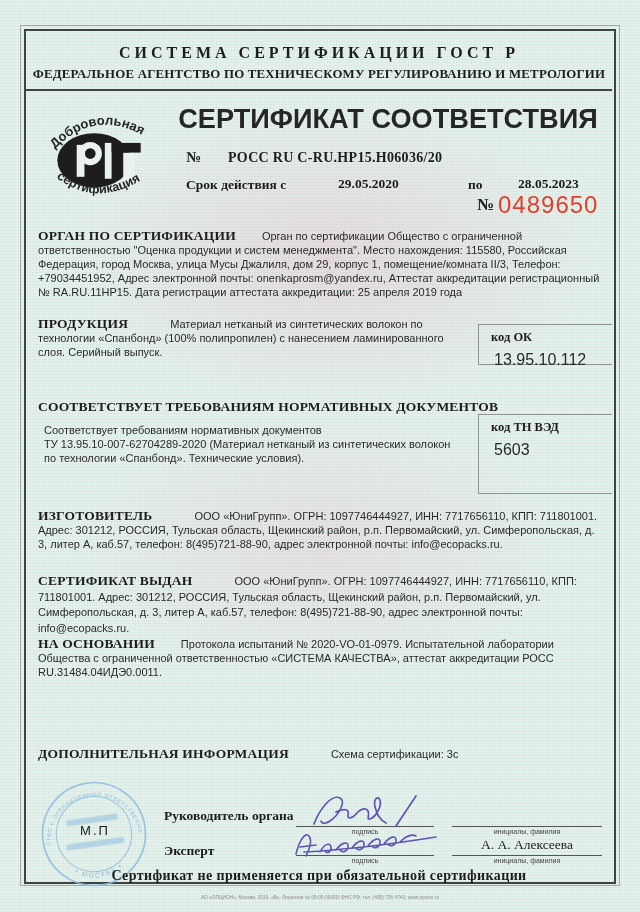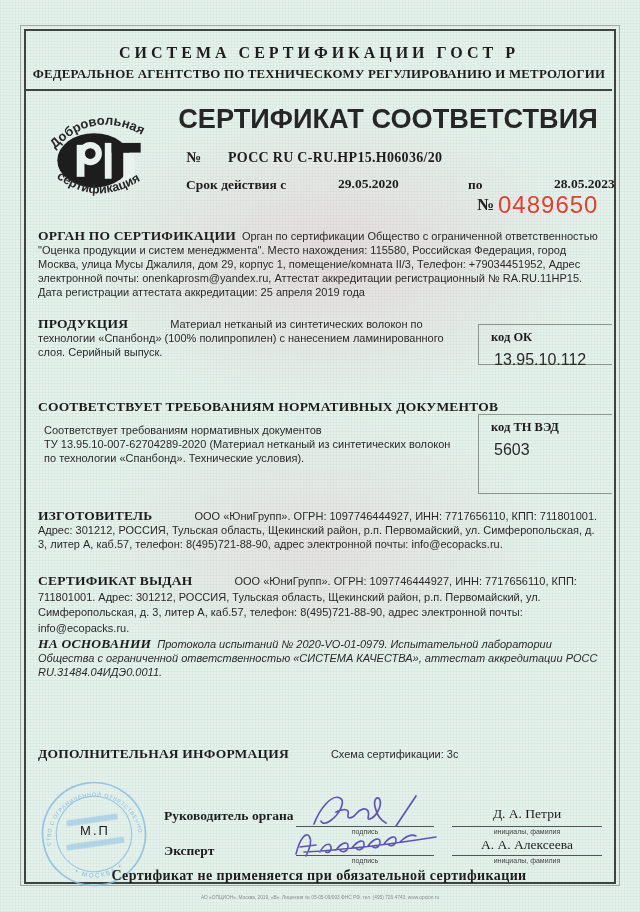--- a/index.html
+++ b/index.html
@@ -21,21 +21,21 @@
   .serifb{font-family:"Liberation Serif",serif;font-weight:bold;color:#1d1d1d;}
   .hdr1{left:26px;top:44px;width:586px;text-align:center;font-size:16px;letter-spacing:4px;}
   .hdr2{left:26px;top:66px;width:586px;text-align:center;font-size:13px;letter-spacing:0.2px;transform:scaleX(0.99);}
   .title{left:168px;top:103px;width:440px;text-align:center;font-size:28px;font-weight:bold;color:#262626;letter-spacing:0px;transform:scaleX(0.97);font-family:"Liberation Sans",sans-serif;}
   .certno-label{left:186px;top:149px;font-size:15px;}
   .certno-value{left:228px;top:150px;font-size:14px;letter-spacing:0.3px;}
   .term{font-size:13.5px;}
   .blankno-sym{left:477px;top:195px;font-size:17px;font-family:"Liberation Serif",serif;font-weight:bold;color:#222;}
   .blankno-val{left:498px;top:191px;font-size:24px;letter-spacing:1px;color:#e2402e;font-family:"Liberation Sans",sans-serif;}
   .sec{font-size:11px;line-height:14px;color:#2a2a2a;}
-  .sec .lbl{font-family:"Liberation Serif",serif;font-weight:bold;font-size:13.5px;color:#1d1d1d;letter-spacing:0.2px;margin-right:6px;}
+  .sec .lbl{font-family:"Liberation Serif",serif;font-weight:bold;font-size:13.5px;color:#1d1d1d;letter-spacing:0.2px;margin-right:26px;}
   .sec .lbl.pad{margin-right:42px;}
   .codebox{border-left:1px solid #8f968f;border-top:1px solid #8f968f;border-bottom:1px solid #8f968f;padding:5px 0 0 12px;box-sizing:border-box;}
   .codebox .clbl{font-family:"Liberation Serif",serif;font-weight:bold;font-size:12.5px;color:#1d1d1d;}
   .codebox .cval{font-size:16px;color:#2a2a2a;margin-top:6px;margin-left:3px;}
   .sig-label{font-family:"Liberation Serif",serif;font-weight:bold;font-size:13.5px;color:#1d1d1d;}
   .caption{font-size:7px;color:#444;text-align:center;font-family:"Liberation Sans",sans-serif;}
   .namecell{font-family:"Liberation Serif",serif;font-size:13.5px;color:#1d1d1d;text-align:center;}
   .note{left:26px;top:868px;width:586px;text-align:center;font-size:14px;letter-spacing:0.4px;}
   .fineprint{left:0;top:894px;width:640px;text-align:center;font-size:6px;color:#8b8b8b;transform:scale(0.8);}
   .mp{left:70px;top:823px;width:50px;text-align:center;font-family:Liberation Sans, sans-serif;font-size:13px;letter-spacing:2px;color:#1b1b1b;z-index:3;}
@@ -74,21 +74,21 @@
   </svg>
 
   <div class="abs title">СЕРТИФИКАТ СООТВЕТСТВИЯ</div>
 
   <div class="abs serifb certno-label">№</div>
   <div class="abs serifb certno-value">РОСС RU C-RU.HP15.H06036/20</div>
 
   <div class="abs serifb term" style="left:186px;top:177px;">Срок действия  с</div>
   <div class="abs serifb term" style="left:338px;top:176px;">29.05.2020</div>
   <div class="abs serifb term" style="left:468px;top:177px;">по</div>
-  <div class="abs serifb term" style="left:518px;top:176px;margin-left:36px;">28.05.2023</div>
+  <div class="abs serifb term" style="left:518px;top:176px;">28.05.2023</div>
 
   <div class="abs blankno-sym">№</div>
   <div class="abs blankno-val">0489650</div>
 
   <p class="abs sec z2" style="left:38px;top:218px;width:568px;">
     <span class="lbl">ОРГАН ПО СЕРТИФИКАЦИИ</span><span>Орган по сертификации Общество с ограниченной ответственностью "Оценка продукции и систем менеджмента". Место нахождения: 115580, Российская Федерация, город Москва, улица Мусы Джалиля, дом 29, корпус 1, помещение/комната II/3, Телефон: +79034451952, Адрес электронной почты: onenkaprosm@yandex.ru, Аттестат аккредитации регистрационный № RA.RU.11HP15. Дата регистрации аттестата аккредитации: 25 апреля 2019 года</span>
   </p>
 
   <p class="abs sec z2" style="left:38px;top:306px;width:424px;">
     <span class="lbl pad">ПРОДУКЦИЯ</span><span>Материал нетканый из синтетических волокон по технологии «Спанбонд»  (100% полипропилен) с нанесением ламинированного слоя. Серийный выпуск.</span>
@@ -107,21 +107,21 @@
   </div>
 
   <p class="abs sec z2" style="left:38px;top:498px;width:568px;">
     <span class="lbl pad">ИЗГОТОВИТЕЛЬ</span><span>ООО «ЮниГрупп». ОГРН: 1097746444927, ИНН: 7717656110, КПП: 711801001. Адрес: 301212, РОССИЯ, Тульская область, Щекинский район, р.п. Первомайский, ул. Симферопольская, д. 3, литер А, каб.57, телефон: 8(495)721-88-90, адрес электронной почты: info@ecopacks.ru.</span>
   </p>
 
   <p class="abs sec z2" style="left:38px;top:562px;width:568px;line-height:15.5px;">
     <span class="lbl pad">СЕРТИФИКАТ ВЫДАН</span><span>ООО «ЮниГрупп». ОГРН: 1097746444927, ИНН: 7717656110, КПП: 711801001. Адрес: 301212, РОССИЯ, Тульская область, Щекинский район, р.п. Первомайский, ул. Симферопольская, д. 3, литер А, каб.57, телефон: 8(495)721-88-90, адрес электронной почты: info@ecopacks.ru.</span>
   </p>
 
-  <p class="abs sec z2" style="left:38px;top:626px;width:568px;font-style:italic;">
+  <p class="abs sec z2" style="left:38px;top:626px;width:568px;">
     <span class="lbl">НА ОСНОВАНИИ</span><span>Протокола испытаний № 2020-VO-01-0979. Испытательной лаборатории Общества с ограниченной ответственностью «СИСТЕМА КАЧЕСТВА», аттестат аккредитации РОСС RU.31484.04ИДЭ0.0011.</span>
   </p>
 
   <p class="abs sec z2" style="left:38px;top:736px;width:568px;">
     <span class="lbl pad">ДОПОЛНИТЕЛЬНАЯ ИНФОРМАЦИЯ</span><span>Схема сертификации: 3с</span>
   </p>
 
   <svg class="abs" style="left:34px;top:774px;transform:rotate(-8deg);" width="120" height="120" viewBox="0 0 140 140">
     <defs>
       <path id="stampTop" d="M 18 78 A 52 52 0 1 1 122 78" fill="none"></path>
@@ -153,21 +153,20 @@
   </svg>
   <div class="abs thinline" style="left:296px;top:826px;width:138px;"></div>
   <div class="abs caption" style="left:296px;top:828px;width:138px;">подпись</div>
 
   <svg class="abs z2" style="left:288px;top:828px;" width="156" height="30" viewBox="0 0 156 30">
     <path d="M8,26 C12,10 18,4 21,8 C24,12 22,20 18,28 M12,19 L28,17 M32,24 C36,16 42,14 43,19 C44,24 39,26 37,23 M48,22 C54,14 60,13 60,18 C60,24 54,25 52,22 M64,20 C70,12 76,11 76,16 C76,22 70,23 68,20 M80,18 C86,10 92,9 92,14 C92,20 86,21 84,18 M96,16 C102,8 108,7 108,12 C108,18 102,19 100,16 M112,14 C118,8 124,6 128,8 M16,24 C56,22 104,16 148,9" stroke="#5f55b5" stroke-width="1.6" fill="none" stroke-linecap="round"></path>
   </svg>
   <div class="abs thinline" style="left:296px;top:855px;width:138px;"></div>
   <div class="abs caption" style="left:296px;top:857px;width:138px;">подпись</div>
 
-  <div class="abs namecell z2" style="left:452px;top:806px;width:150px;">Д. А. Петри</div>
   <div class="abs thinline" style="left:452px;top:826px;width:150px;"></div>
   <div class="abs caption" style="left:452px;top:828px;width:150px;">инициалы, фамилия</div>
 
   <div class="abs namecell z2" style="left:452px;top:837px;width:150px;">А. А. Алексеева</div>
   <div class="abs thinline" style="left:452px;top:855px;width:150px;"></div>
   <div class="abs caption" style="left:452px;top:857px;width:150px;">инициалы, фамилия</div>
 
   <div class="abs serifb note z2">Сертификат не применяется при обязательной сертификации</div>
 
   <div class="abs fineprint">АО «ОПЦИОН», Москва, 2019, «В». Лицензия № 05-05-09/003 ФНС РФ. тел. (495) 726 4743, www.opcion.ru</div>

